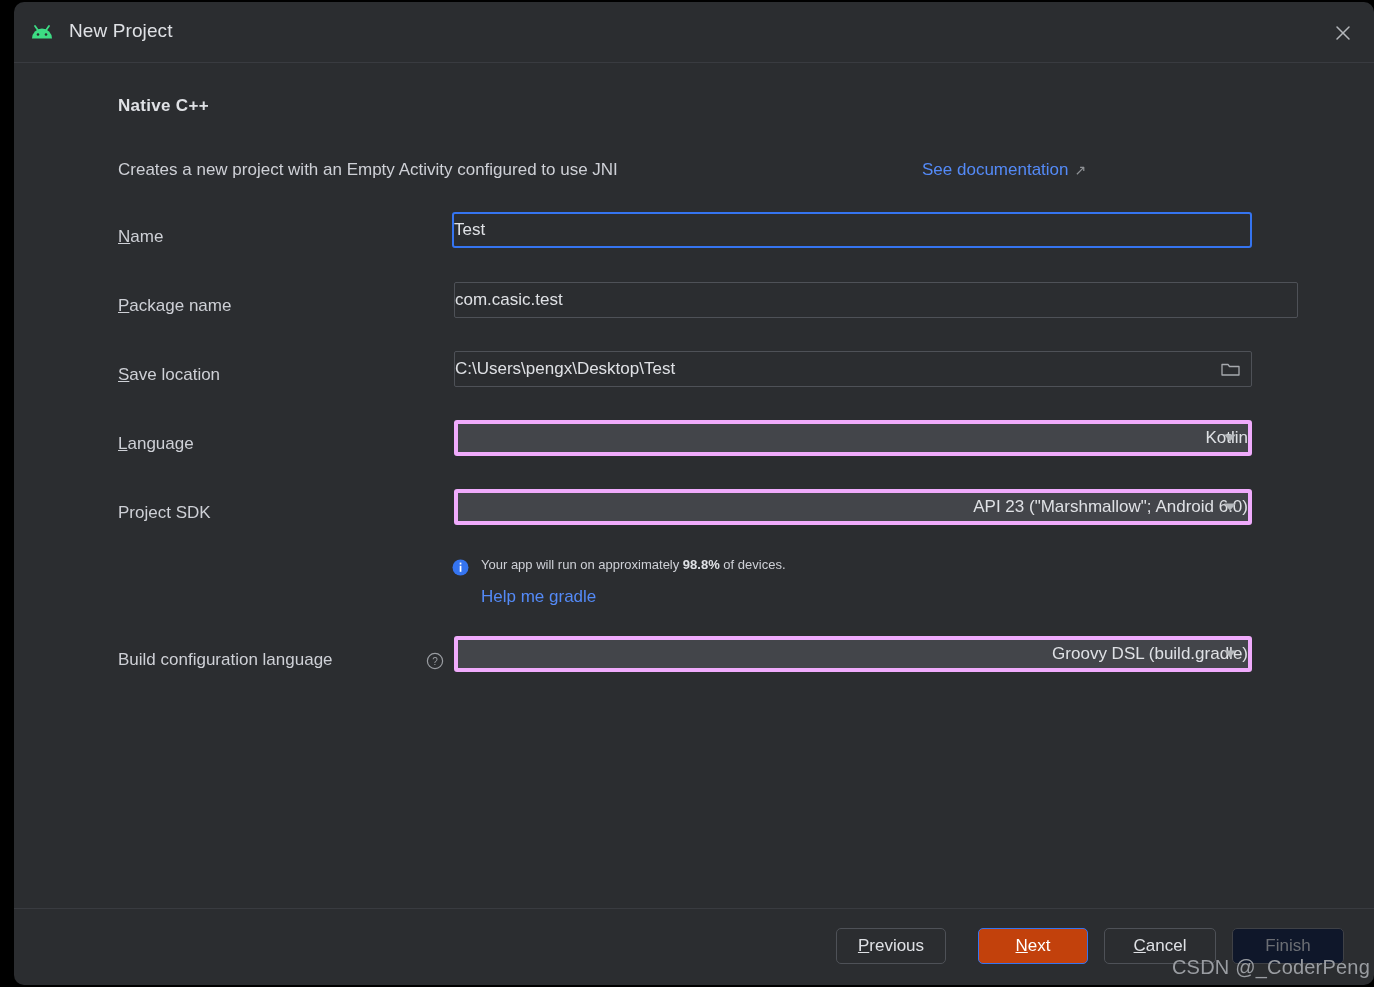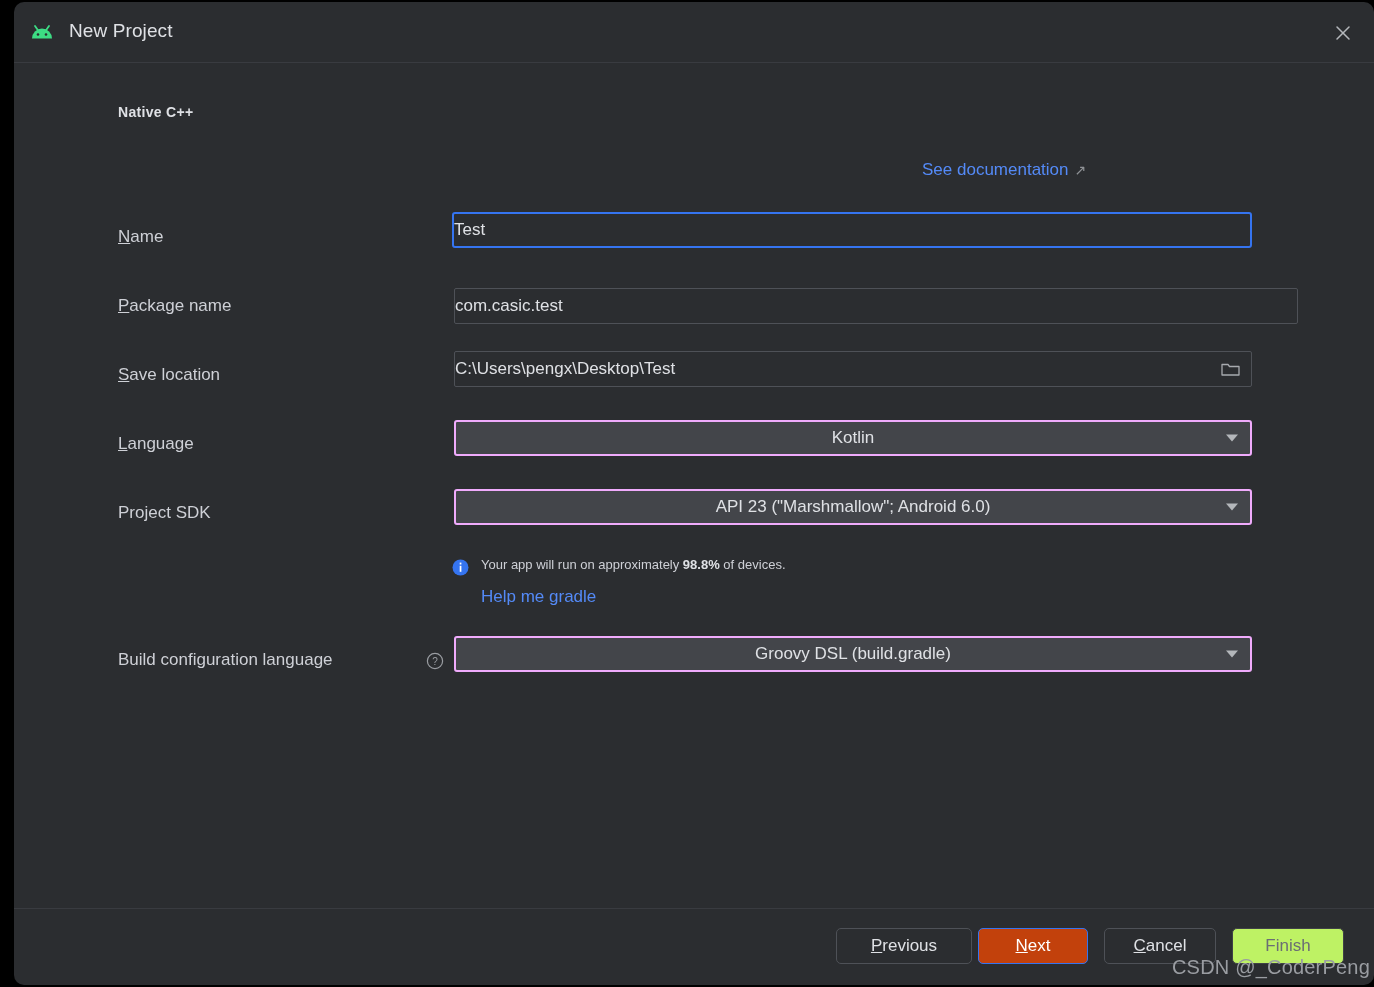--- a/index.html
+++ b/index.html
@@ -66,22 +66,22 @@
     position: absolute;
     left: 0;
     top: 61px;
     width: 100%;
     height: 845px;
   }
 
   #section-title {
     position: absolute;
     left: 104px;
-    top: 41px;
-    font-size: 14px;
+    top: 33px;
+    font-size: 17px;
     font-weight: bold;
     color: #dfe1e5;
     letter-spacing: 0.3px;
   }
 
   #description {
     position: absolute;
     left: 104px;
     top: 97px;
     font-size: 17px;
@@ -130,23 +130,23 @@
     background: #2b2d30;
     border: 1px solid #4e5157;
     border-radius: 2px;
   }
   .textfield.focused {
     border: 2px solid #3574f0;
     border-radius: 3px;
   }
   .combo {
     background: #43454a;
-    border: 2px solid #f0abfc;
+    border: 4px solid #f0abfc;
     border-radius: 3px;
-    justify-content: center;
+    justify-content: flex-end;
   }
   .combo .caret {
     position: absolute;
     right: 12px;
     top: 50%;
     transform: translateY(-50%);
     width: 0; height: 0;
     border-left: 6px solid transparent;
     border-right: 6px solid transparent;
     border-top: 7px solid #b4b7bb;
@@ -225,21 +225,21 @@
     background: #2b2d30;
     border: 1px solid #4e5157;
     color: #dfe1e5;
   }
   .btn.primary {
     background: #c2410c;
     border: 1px solid #3574f0;
     color: #ffffff;
   }
   .btn.disabled {
-    background: #bef264;
+    background: #0f172a;
     border: 1px solid #3f4146;
     color: #6b6e74;
   }
 
   #watermark {
     position: absolute;
     right: 4px;
     bottom: 6px;
     font-size: 20px;
     color: #9a9da2;
@@ -267,32 +267,33 @@
         <line x1="4" y1="4" x2="16" y2="16" stroke="#b4b7bb" stroke-width="1.5" stroke-linecap="round"></line>
         <line x1="16" y1="4" x2="4" y2="16" stroke="#b4b7bb" stroke-width="1.5" stroke-linecap="round"></line>
       </svg>
     </div>
   </div>
 
   <div id="body">
 
     <div id="section-title">Native C++</div>
 
+    <div id="description">Creates a new project with an Empty Activity configured to use JNI</div>
 
     <div id="doc-link">
       <span>See documentation</span><span class="arrow">↗</span>
     </div>
 
     <div class="row-label" style="top:164px;"><span class="mn">N</span>ame</div>
     <div class="field textfield focused" style="top:149px;">
       <span>Test</span>
     </div>
 
     <div class="row-label" style="top:233px;"><span class="mn">P</span>ackage name</div>
-    <div class="field textfield" style="top:225px; left:440px; width:844px;text-align:right;">
+    <div class="field textfield" style="top:219px; left:440px; width:844px;text-align:right;">
       <span>com.casic.test</span>
     </div>
 
     <div class="row-label" style="top:302px;"><span class="mn">S</span>ave location</div>
     <div class="field textfield" style="top:288px; left:440px; width:798px;align-items:center;">
       <span>C:\Users\pengx\Desktop\Test</span>
       <span class="folder-icon">
         <svg width="19" height="16" viewBox="0 0 19 16">
           <path d="M1 3.5 L1 14 L18 14 L18 5.5 L8.5 5.5 L7 3.5 Z" fill="none" stroke="#a7aaae" stroke-width="1.3" stroke-linejoin="round"></path>
         </svg>
@@ -333,21 +334,21 @@
       </svg>
     </span>
     <div class="field combo" style="top:573px; left:440px; width:798px;">
       <span>Groovy DSL (build.gradle)</span>
       <span class="caret"></span>
     </div>
 
   </div>
 
   <div id="footer">
-    <div class="btn normal" style="left:822px; width:136px;">
+    <div class="btn normal" style="left:822px; width:110px;">
       <span><span class="mn">P</span>revious</span>
     </div>
     <div class="btn primary" style="left:964px; width:110px;">
       <span><span class="mn">N</span>ext</span>
     </div>
     <div class="btn normal" style="left:1090px; width:112px;">
       <span><span class="mn">C</span>ancel</span>
     </div>
     <div class="btn disabled" style="left:1218px; width:112px;">
       <span>Finish</span>

